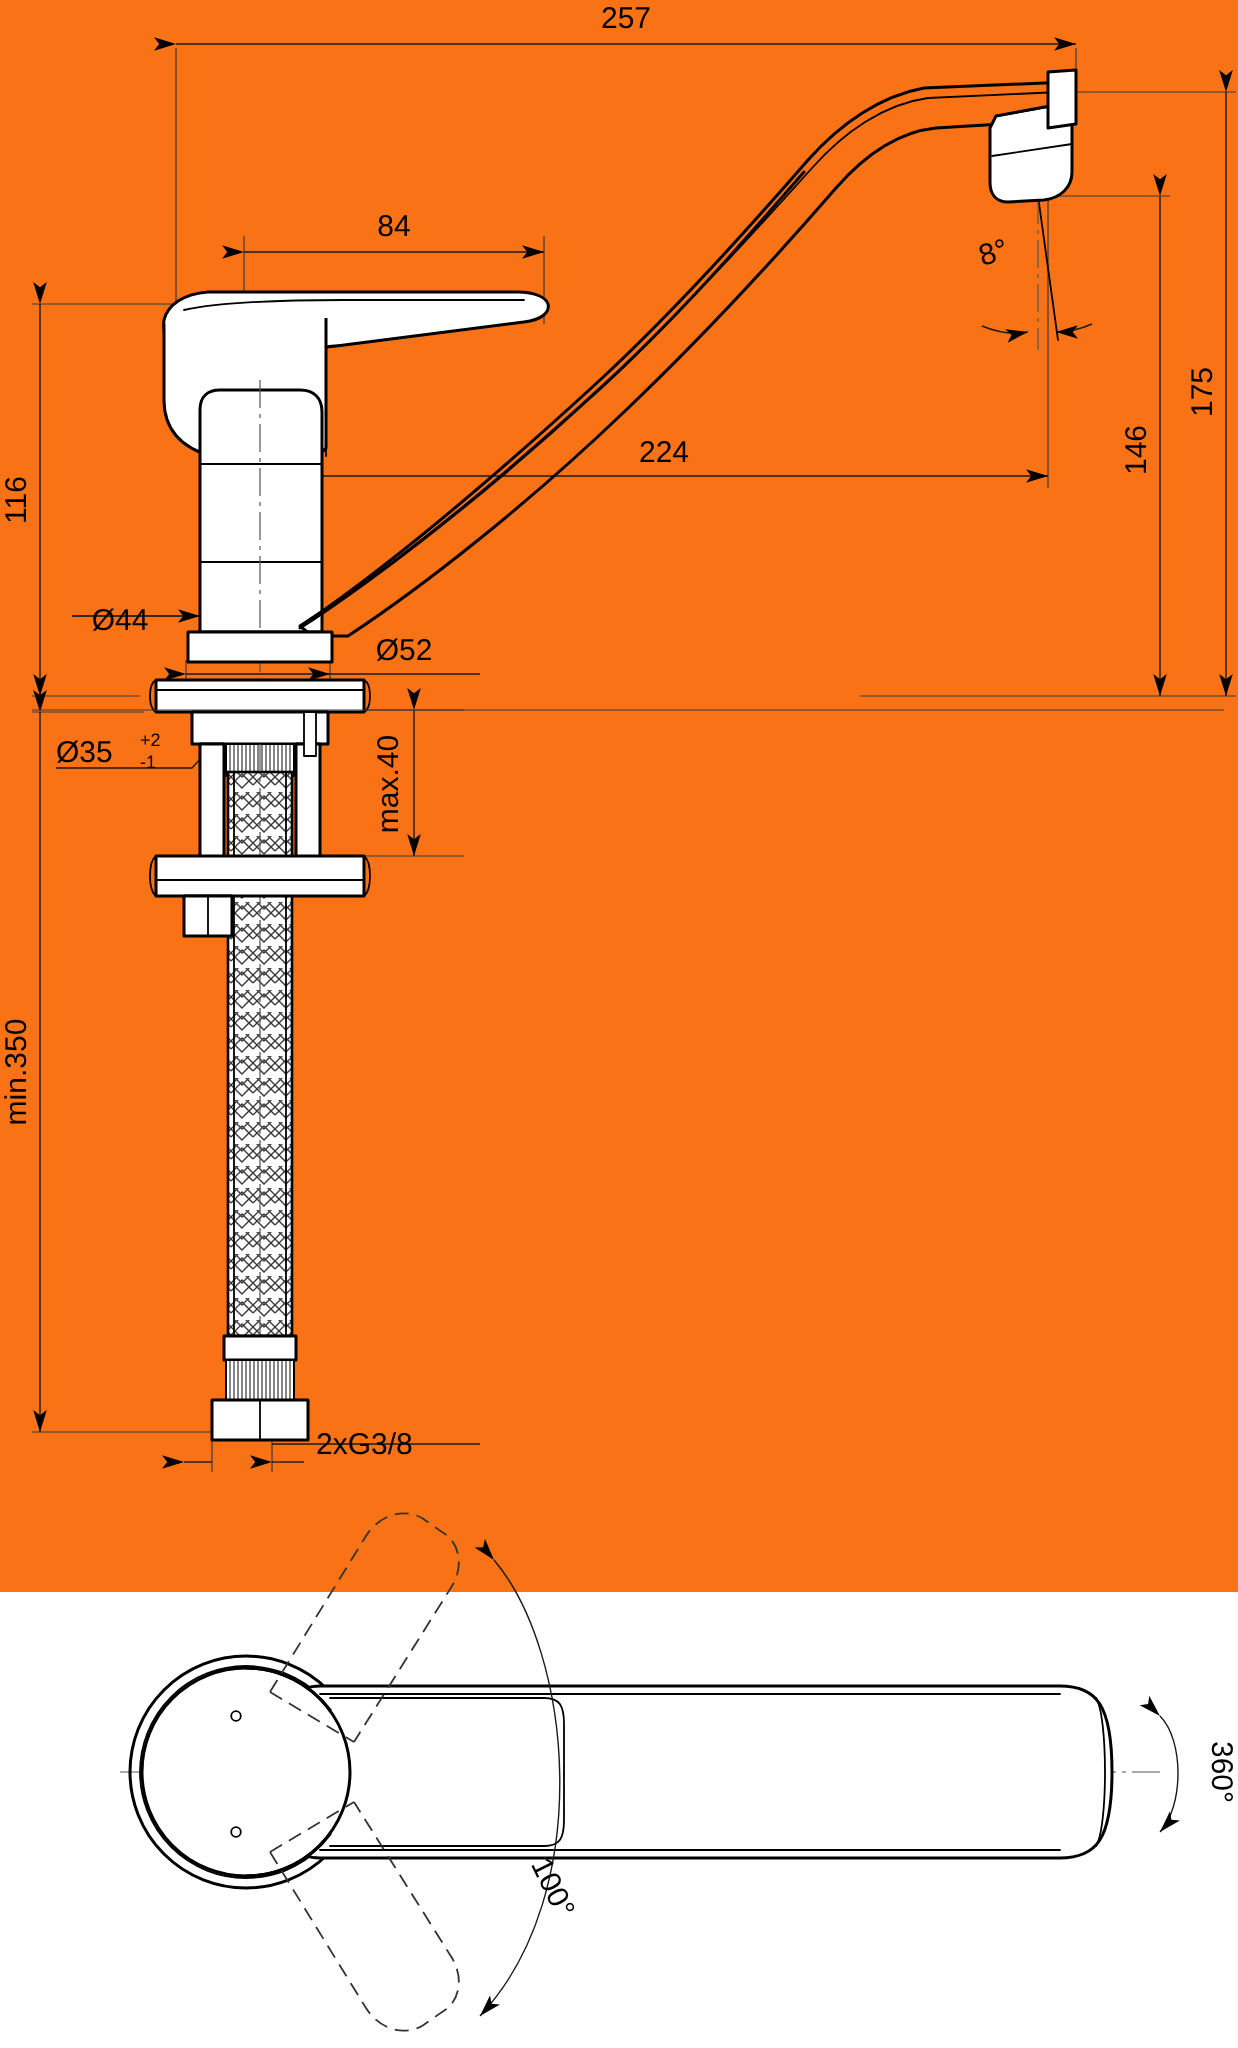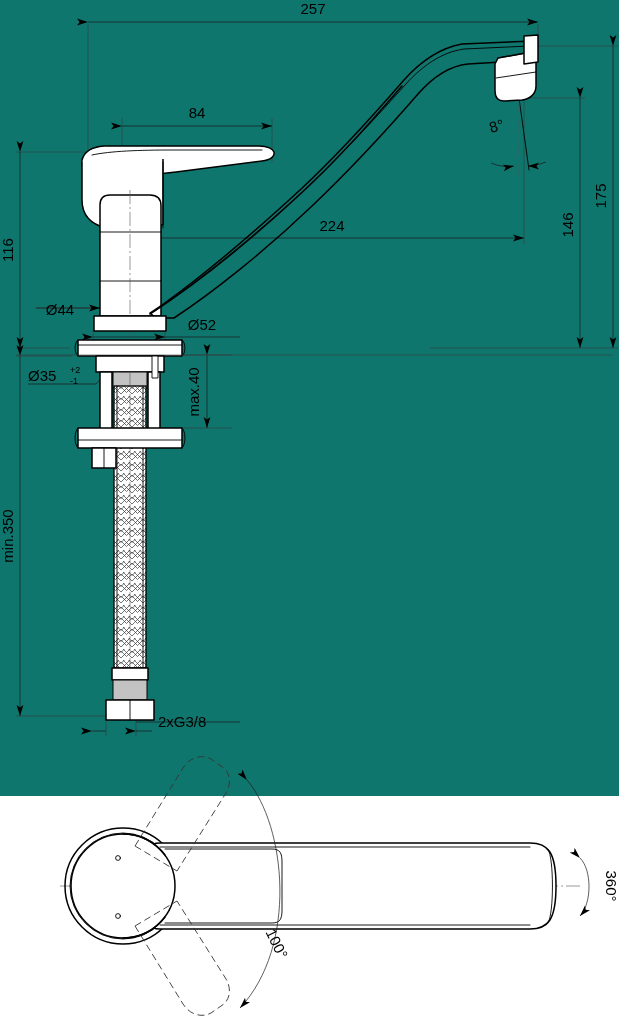--- a/index.html
+++ b/index.html
@@ -11,21 +11,21 @@
   body {
     width: 619px;
     height: 1024px;
     overflow: hidden;
     font-family: "Liberation Sans", sans-serif;
   }
   #drawing-root {
     position: relative;
     width: 619px;
     height: 796px;
-    background: #0f766e;
+    background: #f97316;
   }
   svg#tech-drawing {
     display: block;
     width: 619px;
     height: 1024px;
   }
   .obj     { fill: none; stroke: #000000; stroke-width: 1.5; stroke-linejoin: round; stroke-linecap: round; }
   .objthin { fill: none; stroke: #000000; stroke-width: 0.9; stroke-linejoin: round; stroke-linecap: round; }
   .objfill { fill: #ffffff; stroke: #000000; stroke-width: 1.5; stroke-linejoin: round; }
   .objfillthin { fill: #ffffff; stroke: #000000; stroke-width: 0.9; stroke-linejoin: round; }

